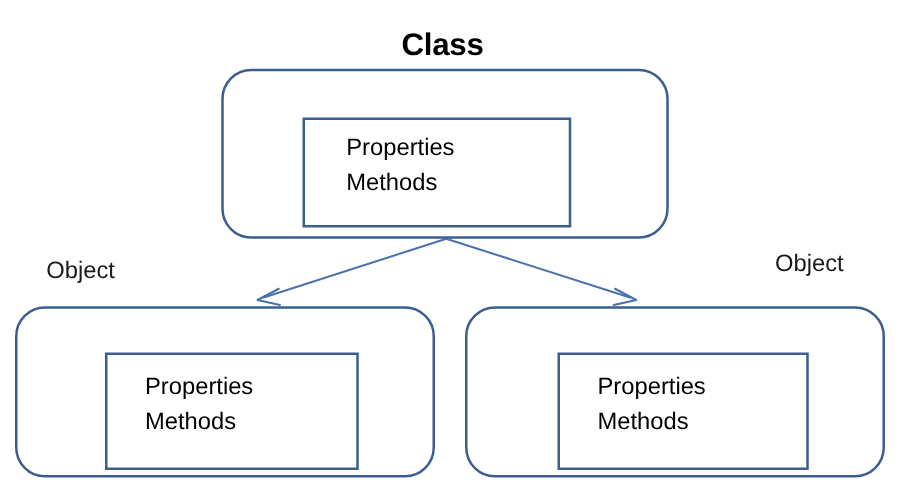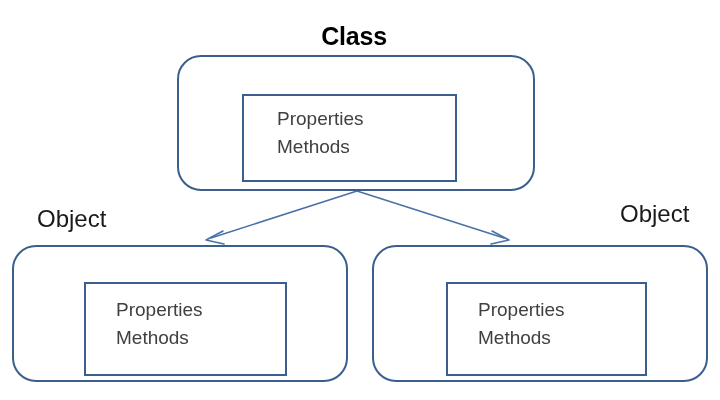--- a/index.html
+++ b/index.html
@@ -87,34 +87,34 @@
     left: 444px;
     top: 280px;
     width: 201px;
     height: 94px;
   }
   .member-list {
     position: absolute;
     left: 33px;
     top: 9px;
     font-size: 19px;
-    color: #404040;
+    color: #000000;
     line-height: 1.48;
     white-space: nowrap;
   }
   #object-member-box-left .member-list,
   #object-member-box-right .member-list {
     left: 30px;
     top: 12px;
   }
 
   
   .object-caption {
     position: absolute;
-    font-size: 24px;
+    font-size: 19px;
     color: #1a1a1a;
     line-height: 1;
     white-space: nowrap;
   }
   #object-caption-left {
     left: 37px;
     top: 207px;
   }
   #object-caption-right {
     left: 620px;

